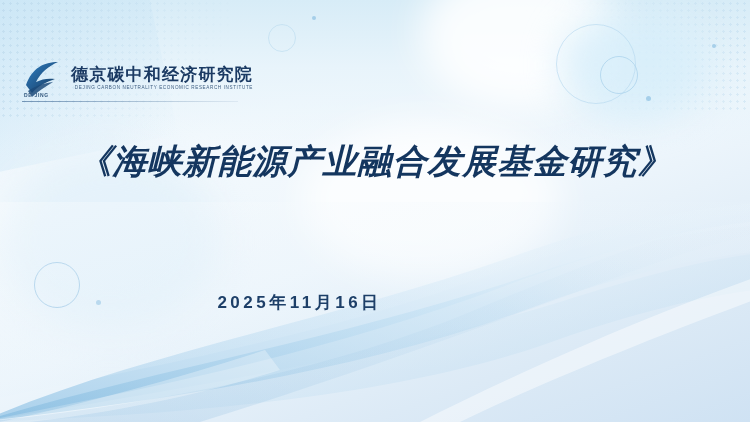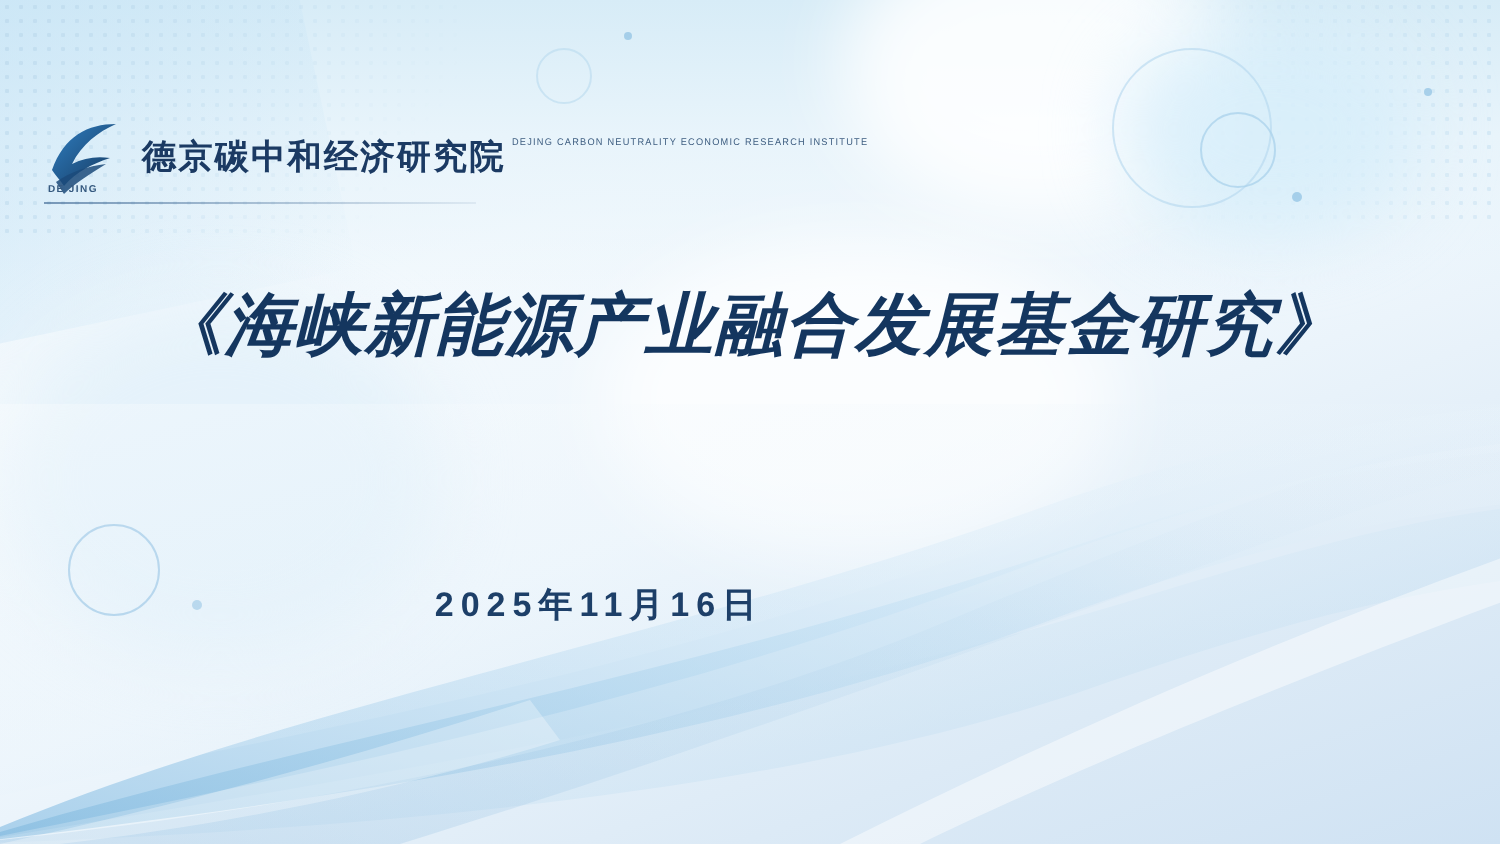--- a/index.html
+++ b/index.html
@@ -81,21 +81,21 @@
     left: 22px; top: 58px;
     display: flex;
     align-items: center;
     gap: 9px;
   }
   .logo-mark {
     width: 40px; height: 40px;
     flex: 0 0 auto;
     display: flex; align-items: center; justify-content: center;
   }
-  .logo-text { display: flex; flex-direction: row; gap: 3px; }
+  .logo-text { display: flex; flex-direction: column; gap: 3px; align-items: flex-end; }
   .logo-cn {
     font-family: "Liberation Serif", "DejaVu Serif", serif;
     font-size: 17px;
     font-weight: 700;
     color: #1b3a63;
     letter-spacing: 1.2px;
     line-height: 1;
     white-space: nowrap;
   }
   .logo-en {
@@ -123,21 +123,21 @@
   }
 
   
   .title-wrap {
     position: absolute;
     left: 0; top: 143px;
     width: 750px;
     text-align: center;
   }
   .title-line1 {
-    font-family: Liberation Serif, serif;
+    font-family: Liberation Mono, monospace;
     font-weight: 700;
     font-style: italic;
     font-size: 34px;
     line-height: 1.25;
     color: #14365f;
     letter-spacing: 1px;
     white-space: nowrap;
   }
   .title-line2 {
     font-family: "Liberation Serif", "DejaVu Serif", serif;

